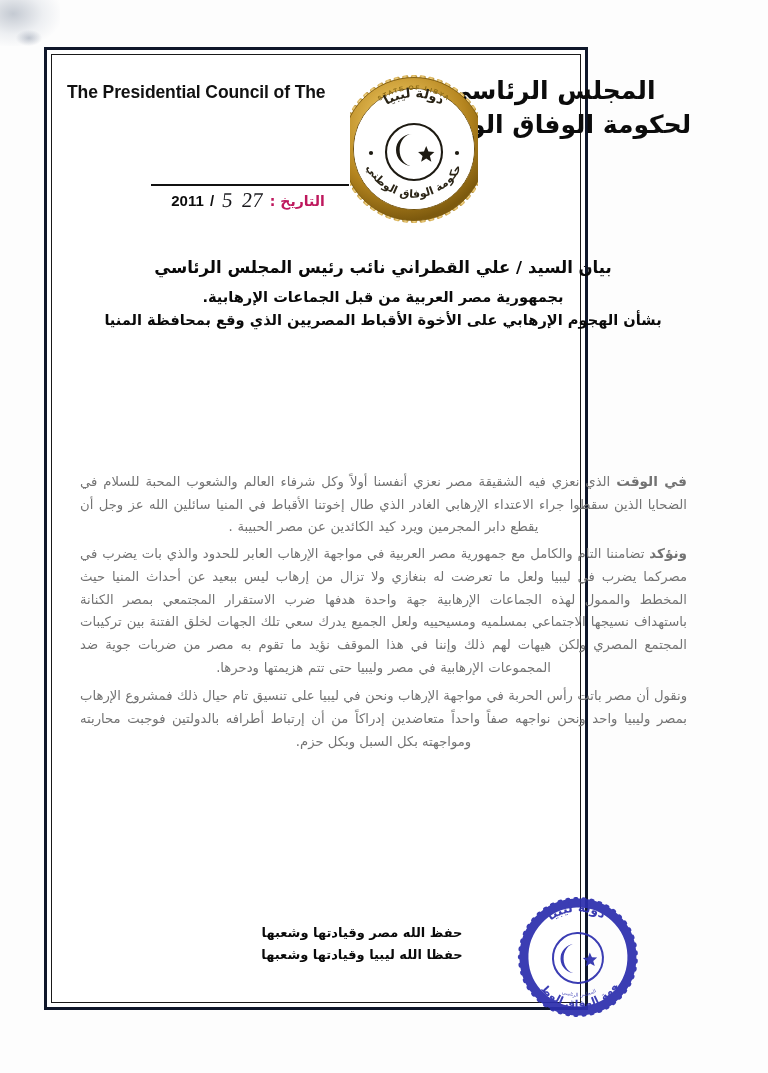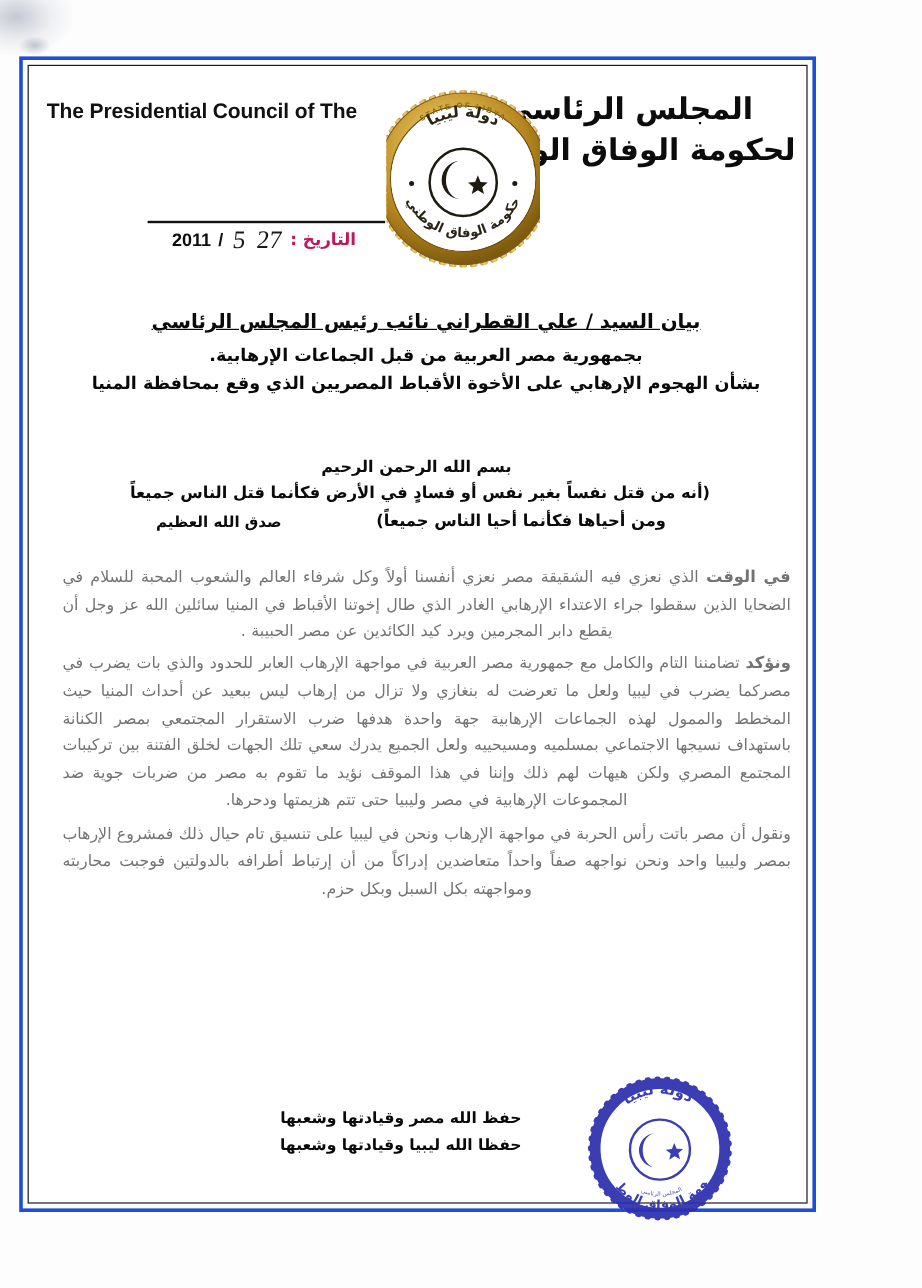--- a/index.html
+++ b/index.html
@@ -30,25 +30,25 @@
     position: absolute;
     left: 16px; top: 30px;
     width: 26px; height: 16px;
     background: radial-gradient(ellipse at 50% 50%, rgba(140,150,168,0.5) 0%, rgba(255,255,255,0) 72%);
     pointer-events: none;
   }
 
   
   .frame-outer {
     position: absolute;
-    left: 16px;
+    left: 44px;
     top: 47px;
-    width: 664px;
+    width: 544px;
     height: 963px;
-    border: 3px solid #1d4ed8;
+    border: 3px solid #0f172a;
     box-sizing: border-box;
     background: #ffffff;
   }
   .frame-inner {
     position: absolute;
     left: 4px;
     top: 4px;
     right: 4px;
     bottom: 4px;
     border: 1px solid #1a1a1a;
@@ -164,21 +164,20 @@
     text-align: center;
     color: #0a0a0a;
     font-family: "DejaVu Sans", sans-serif;
   }
   .title-main {
     font-weight: bold;
     font-size: 16.5px;
     letter-spacing: 0.6px;
     line-height: 1.5;
     margin-bottom: 4px;
-    text-decoration: underline;
   }
   .title-sub {
     font-weight: bold;
     font-size: 14.6px;
     line-height: 1.62;
   }
 
   
   .verse-block {
     position: absolute;
@@ -526,28 +525,20 @@
           <span class="date-year">2011</span>
         </div>
       </div>
 
       <div class="title-block">
         <div class="title-main">بيان السيد / علي القطراني نائب رئيس المجلس الرئاسي</div>
         <div class="title-sub">بجمهورية مصر العربية من قبل الجماعات الإرهابية.</div>
         <div class="title-sub">بشأن الهجوم الإرهابي على الأخوة الأقباط المصريين الذي وقع بمحافظة المنيا</div>
       </div>
 
-      <div class="verse-block">
-        <div class="basmala">بسم الله الرحمن الرحيم</div>
-        <div class="verse-1">(أنه من قتل نفساً بغير نفس أو فسادٍ في الأرض فكأنما قتل الناس جميعاً</div>
-        <div class="verse-2row">
-          <span class="verse-2">ومن أحياها فكأنما أحيا الناس جميعاً)</span>
-          <span class="verse-sadaqa">صدق الله العظيم</span>
-        </div>
-      </div>
 
       <div class="body-block">
 
         <p class="para"><span class="lead">في الوقت</span><span> الذي نعزي فيه الشقيقة مصر نعزي أنفسنا أولاً وكل شرفاء العالم والشعوب المحبة للسلام في الضحايا الذين سقطوا جراء الاعتداء الإرهابي الغادر الذي طال إخوتنا الأقباط في المنيا سائلين الله عز وجل أن يقطع دابر المجرمين ويرد كيد الكائدين عن مصر الحبيبة .</span></p>
 
         <p class="para"><span class="lead">ونؤكد</span><span> تضامننا التام والكامل مع جمهورية مصر العربية في مواجهة الإرهاب العابر للحدود والذي بات يضرب في مصركما يضرب في ليبيا ولعل ما تعرضت له بنغازي ولا تزال من إرهاب ليس ببعيد عن أحداث المنيا حيث المخطط والممول لهذه الجماعات الإرهابية جهة واحدة هدفها ضرب الاستقرار المجتمعي بمصر الكنانة باستهداف نسيجها الاجتماعي بمسلميه ومسيحييه ولعل الجميع يدرك سعي تلك الجهات لخلق الفتنة بين تركيبات المجتمع المصري ولكن هيهات لهم ذلك وإننا في هذا الموقف نؤيد ما تقوم به مصر من ضربات جوية ضد المجموعات الإرهابية في مصر وليبيا حتى تتم هزيمتها ودحرها.</span></p>
 
         <p class="para-last"><span>ونقول أن مصر باتت رأس الحربة في مواجهة الإرهاب ونحن في ليبيا على تنسيق تام حيال ذلك فمشروع الإرهاب بمصر وليبيا واحد ونحن نواجهه صفاً واحداً متعاضدين إدراكاً من أن إرتباط أطرافه بالدولتين فوجبت محاربته ومواجهته بكل السبل وبكل حزم.</span></p>
       </div>
 

